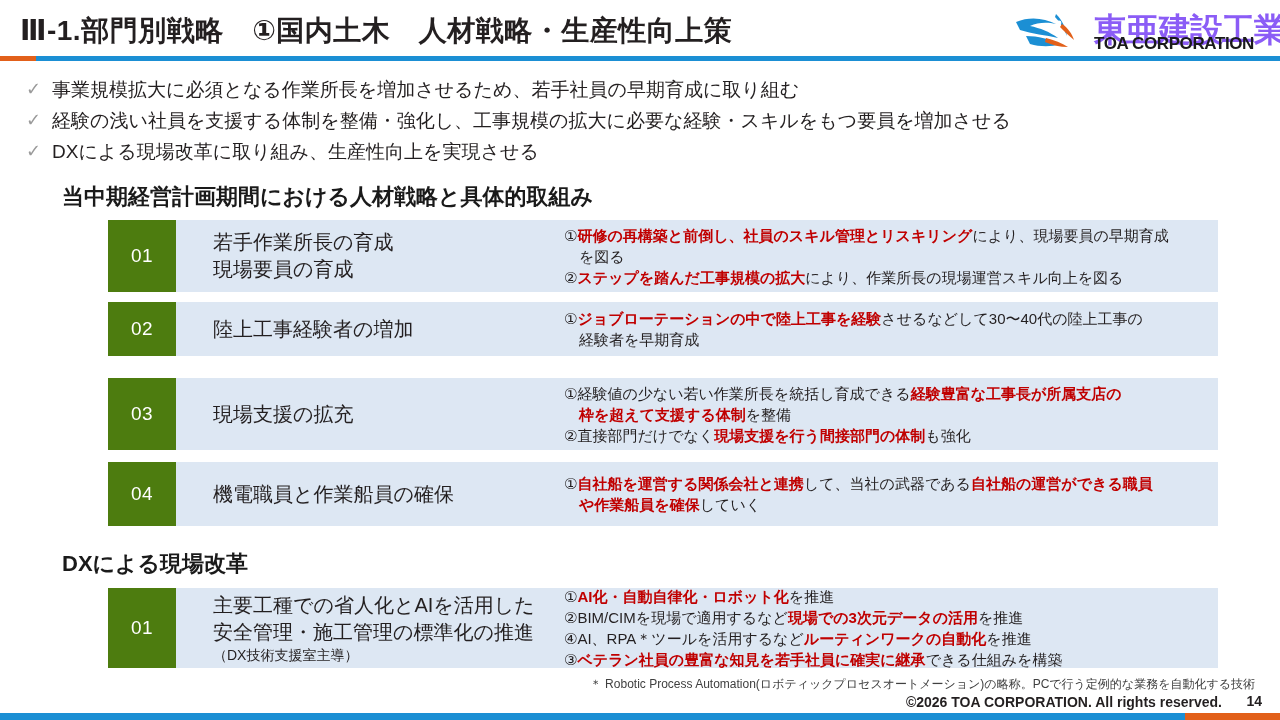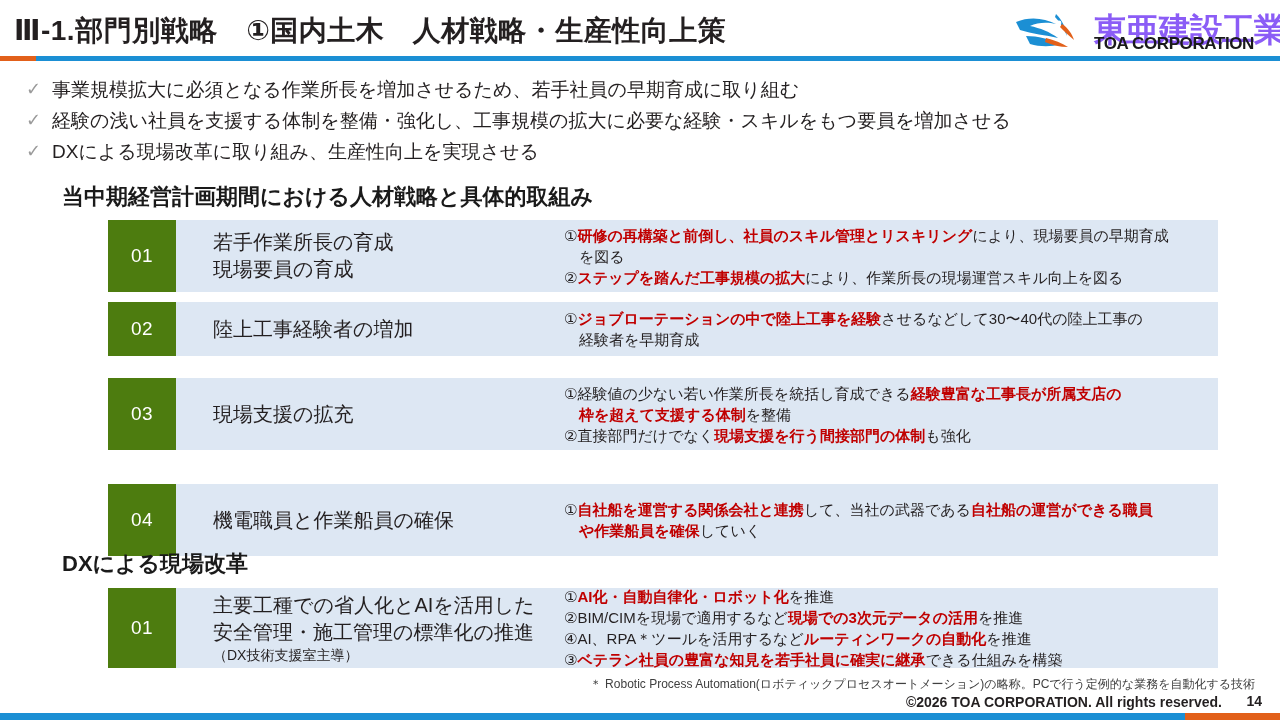--- a/index.html
+++ b/index.html
@@ -12,21 +12,21 @@
     height: 720px;
     position: relative;
     overflow: hidden;
     font-family: "Liberation Sans", "DejaVu Sans", sans-serif;
     color: #231f20;
   }
 
   
   .slide-title {
     position: absolute;
-    left: 14px;
+    left: 20px;
     top: 12px;
     font-size: 28px;
     font-weight: bold;
     letter-spacing: 0.5px;
     color: #231f20;
     white-space: nowrap;
   }
   .logo-block {
     position: absolute;
     right: 18px;
@@ -168,21 +168,21 @@
     white-space: nowrap;
   }
   .detail-line .hl {
     color: #c00000;
     font-weight: bold;
   }
 
   #row-1 { top: 220px; height: 72px; }
   #row-2 { top: 302px; height: 54px; }
   #row-3 { top: 378px; height: 72px; }
-  #row-4 { top: 484px; height: 72px; }
+  #row-4 { top: 462px; height: 64px; }
   #row-dx { top: 588px; height: 80px; }
 
   
   .footnote {
     position: absolute;
     left: 0;
     top: 676px;
     width: 1255px;
     text-align: right;
     font-size: 12px;

